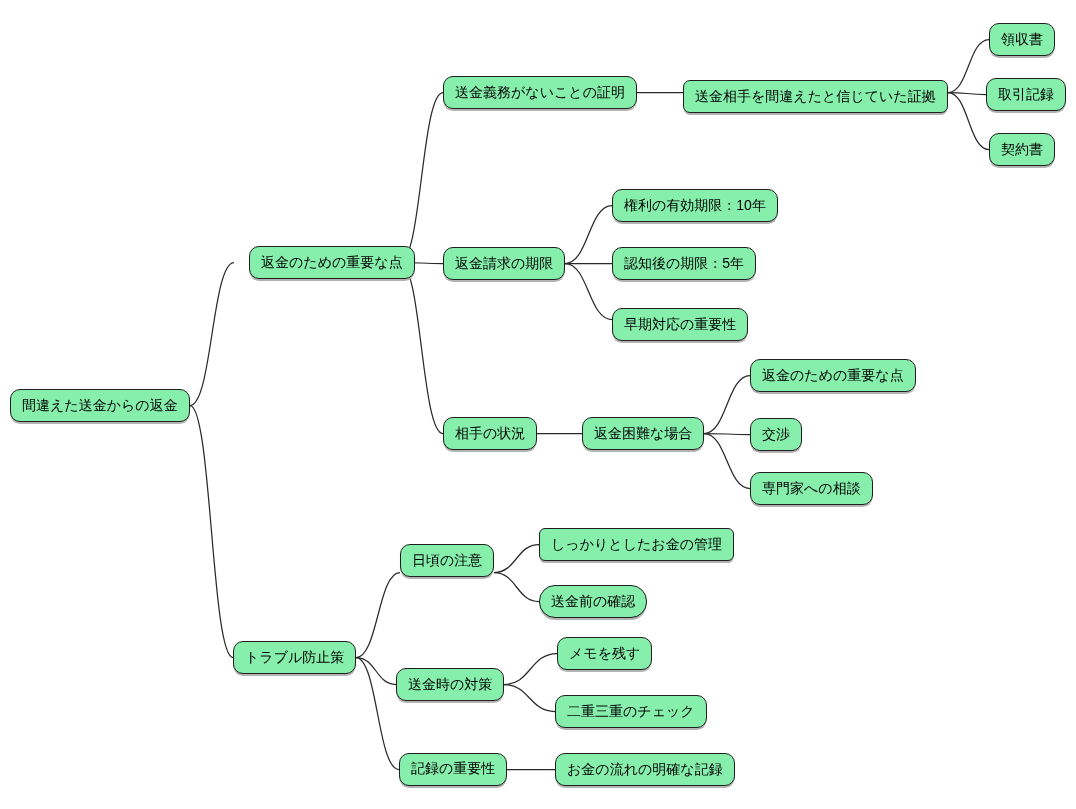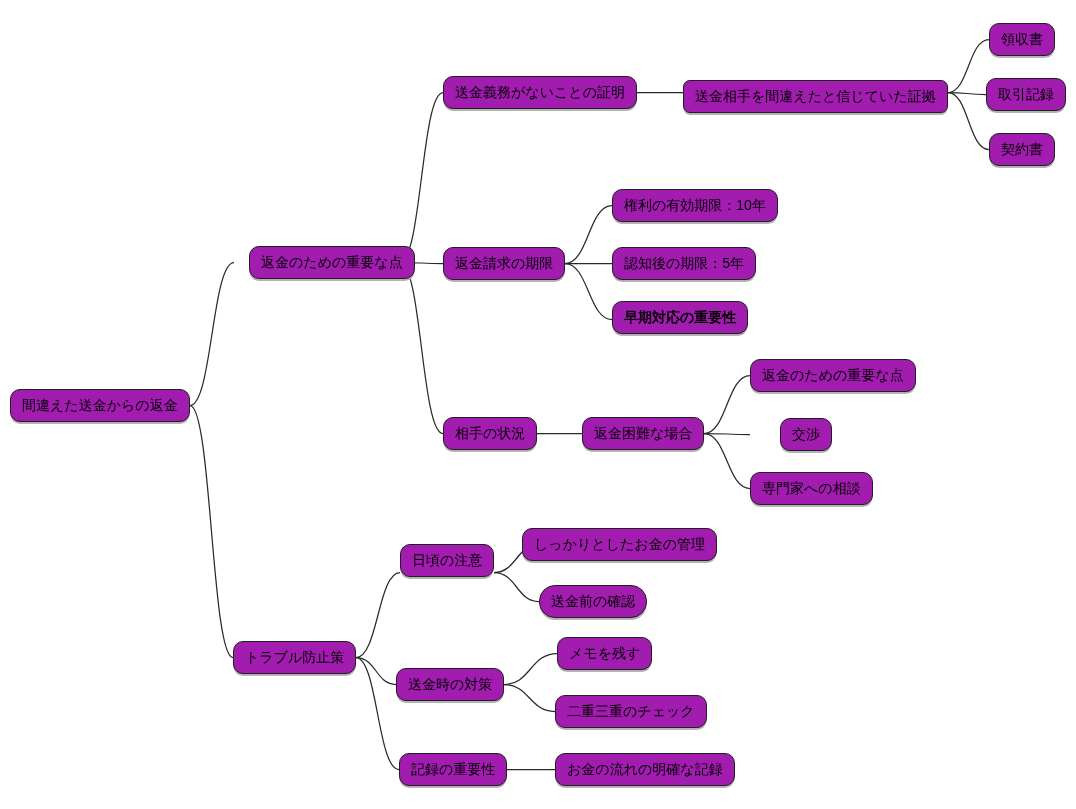--- a/index.html
+++ b/index.html
@@ -23,21 +23,21 @@
     height: 809px;
   }
   svg.edges path {
     fill: none;
     stroke: #2a2a2a;
     stroke-width: 1.25;
   }
   .node {
     position: absolute;
     box-sizing: border-box;
-    background: #a21caf;
+    background: #86efac;
     border: 1.5px solid #1f1f1f;
     border-radius: 10px;
     padding: 7px 11px;
     font-size: 14px;
     line-height: 17px;
     color: #000000;
     white-space: nowrap;
     box-shadow: 0 2.5px 0 -0.5px #b3b3b3;
   }
 </style>
@@ -74,28 +74,28 @@
 <div class="node" style="left: 10px; top: 389px;">間違えた送金からの返金</div>
     <div class="node" style="left: 234px; top: 246px; margin-left: 15px;">返金のための重要な点</div>
     <div class="node" style="left: 443px; top: 76px;">送金義務がないことの証明</div>
     <div class="node" style="left: 683px; top: 80px; border-radius: 7px;">送金相手を間違えたと信じていた証拠</div>
     <div class="node" style="left: 989px; top: 23px;">領収書</div>
     <div class="node" style="left: 986px; top: 78px;">取引記録</div>
     <div class="node" style="left: 989px; top: 133px;">契約書</div>
     <div class="node" style="left: 443px; top: 247px;">返金請求の期限</div>
     <div class="node" style="left: 612px; top: 189px;">権利の有効期限：10年</div>
     <div class="node" style="left: 612px; top: 247px;">認知後の期限：5年</div>
-    <div class="node" style="left: 612px; top: 301px; font-weight: bold;">早期対応の重要性</div>
+    <div class="node" style="left: 612px; top: 308px;">早期対応の重要性</div>
     <div class="node" style="left: 443px; top: 417px;">相手の状況</div>
     <div class="node" style="left: 582px; top: 417px;">返金困難な場合</div>
     <div class="node" style="left: 750px; top: 359px;">返金のための重要な点</div>
-    <div class="node" style="left: 780px; top: 418px;">交渉</div>
+    <div class="node" style="left: 750px; top: 418px;">交渉</div>
     <div class="node" style="left: 750px; top: 472px;">専門家への相談</div>
     <div class="node" style="left: 233px; top: 641px;">トラブル防止策</div>
     <div class="node" style="left: 400px; top: 544px;">日頃の注意</div>
-    <div class="node" style="left: 522px; top: 528px;">しっかりとしたお金の管理</div>
+    <div class="node" style="left: 539px; top: 528px; border-radius: 6px;">しっかりとしたお金の管理</div>
     <div class="node" style="left: 539px; top: 585px; border-radius: 16px;">送金前の確認</div>
     <div class="node" style="left: 396px; top: 668px;">送金時の対策</div>
     <div class="node" style="left: 557px; top: 637px;">メモを残す</div>
     <div class="node" style="left: 555px; top: 695px;">二重三重のチェック</div>
-    <div class="node" style="left: 399px; top: 753px;">記録の重要性</div>
+    <div class="node" style="left: 399px; top: 753px; font-family: Liberation Mono, monospace;">記録の重要性</div>
     <div class="node" style="left: 555px; top: 753px;">お金の流れの明確な記録</div>
   </div>
 
 </body></html>

